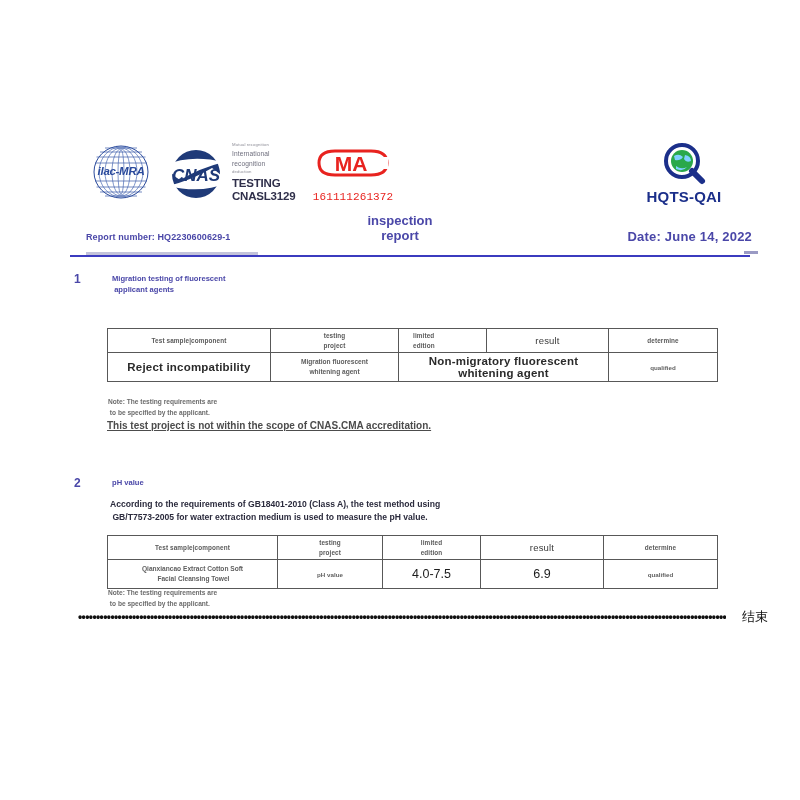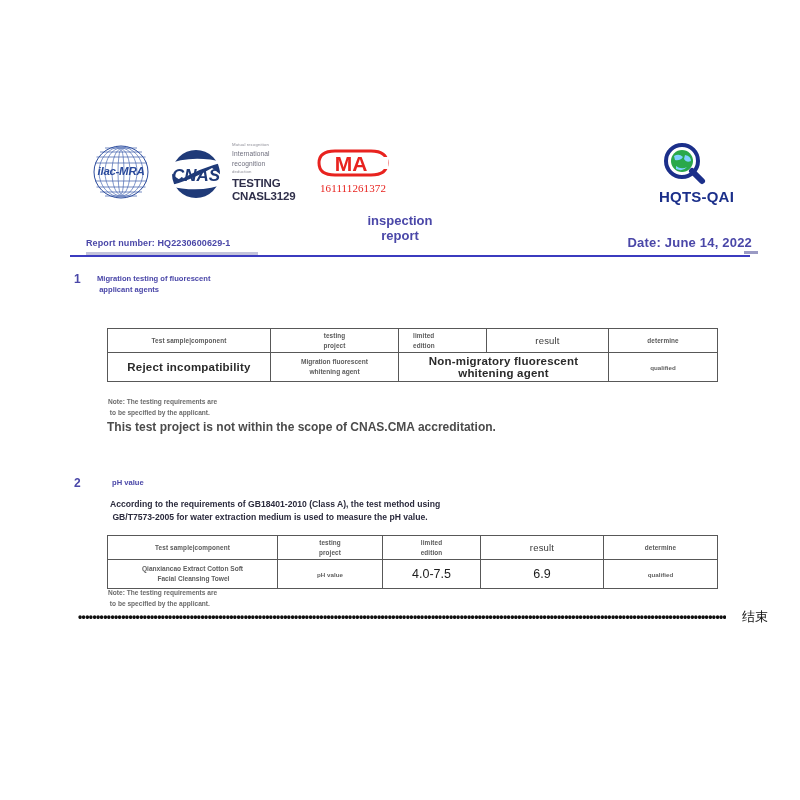--- a/index.html
+++ b/index.html
@@ -103,30 +103,29 @@
   .cma {
     left: 303px;
     top: 6px;
     width: 92px;
   }
   .cma svg { display: block; margin: 0 auto; }
   .cma-num {
     font-size: 11px;
     color: #e8231f;
     letter-spacing: 0.1px;
-    margin-top: 2px;
-    font-family: Liberation Serif, serif;
+    margin-top: 11px;
+    font-family: Liberation Mono, monospace;
   }
 
   
   .hqts {
     left: 630px;
     top: 2px;
     width: 100px;
-    text-align: right;
   }
   .hqts svg { display: block; margin: 0 auto; }
   .hqts-text {
     font-size: 15px;
     font-weight: bold;
     color: #1b2f8a;
     letter-spacing: 0.2px;
     margin-top: 2px;
   }
 
@@ -141,21 +140,21 @@
     font-weight: bold;
     color: #4a47a8;
     line-height: 1.18;
   }
   .doc-title .l2 { display: block; }
 
   
   .meta-row {
     position: absolute;
     left: 0;
-    top: 238px;
+    top: 232px;
     width: 800px;
     height: 22px;
   }
   .report-number {
     position: absolute;
     left: 86px;
     top: 0;
     font-size: 9px;
     font-weight: bold;
     color: #4a47a8;
@@ -278,24 +277,25 @@
   
   .note {
     position: absolute;
     font-size: 6.6px;
     font-weight: bold;
     color: #6b6b6b;
     line-height: 1.62;
   }
   .note-strong {
     position: absolute;
-    font-size: 12px;
+    font-size: 10px;
     font-weight: bold;
     color: #4c4c4c;
     line-height: 1.6;
+    text-decoration: underline;
   }
 
   
   .end-row {
     position: absolute;
     left: 78px;
     top: 608px;
     width: 690px;
     height: 20px;
   }
@@ -401,21 +401,21 @@
   <div class="meta-row">
     <div class="report-number">Report number: HQ2230600629-1</div>
     <div class="report-date">Date: June 14, 2022</div>
   </div>
   <div class="meta-rule-cap-l"></div>
   <div class="meta-rule-cap-r"></div>
   <div class="meta-rule"></div>
 
   <div class="section-num" style="left:74px; top:272px;">1</div>
 
-  <div class="section-head" style="left:97px; top:273px;">
+  <div class="section-head" style="left:112px; top:273px;">
     <span>Migration testing of fluorescent</span><br>
     &nbsp;<span>applicant agents</span>
   </div>
 
 
   <table class="rtable" style="left:107px; top:328px; width:610px;">
     <colgroup>
       <col style="width:163px">
       <col style="width:128px">
       <col style="width:88px">

